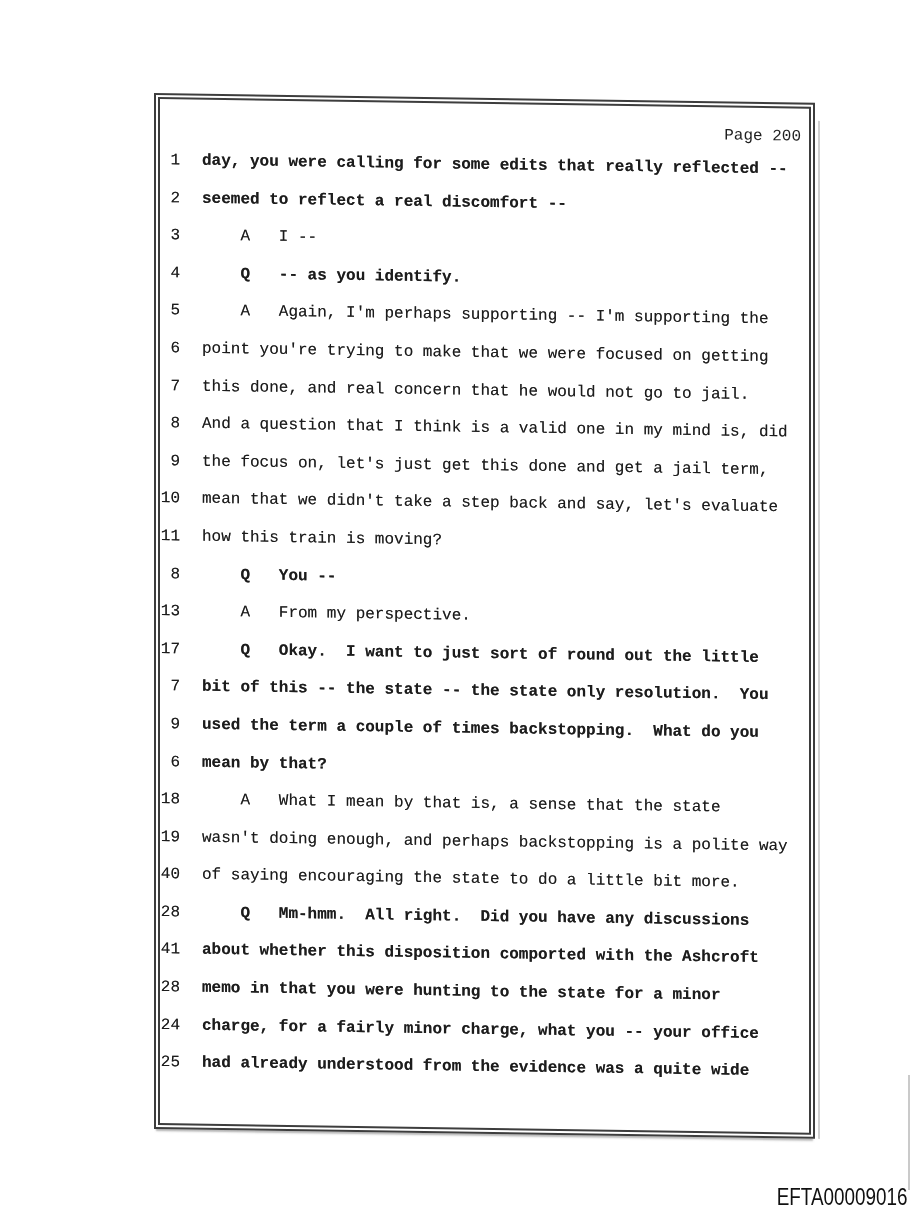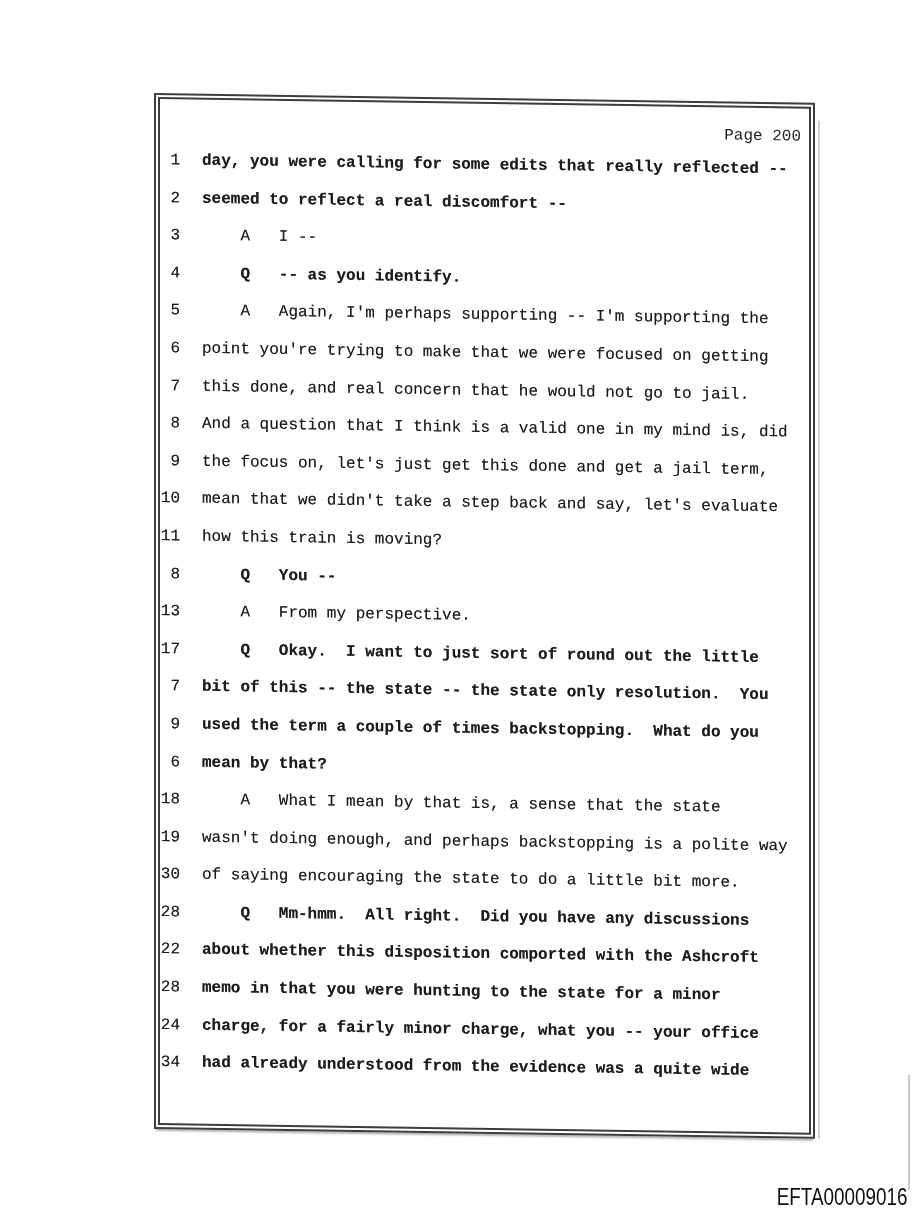--- a/index.html
+++ b/index.html
@@ -112,26 +112,26 @@
       <div class="row"><span class="num">10</span><span class="text">mean that we didn't take a step back and say, let's evaluate</span></div>
       <div class="row"><span class="num">11</span><span class="text">how this train is moving?</span></div>
       <div class="row bold"><span class="num">8</span><span class="text">    Q   You --</span></div>
       <div class="row"><span class="num">13</span><span class="text">    A   From my perspective.</span></div>
       <div class="row bold"><span class="num">17</span><span class="text">    Q   Okay.  I want to just sort of round out the little</span></div>
       <div class="row bold"><span class="num">7</span><span class="text">bit of this -- the state -- the state only resolution.  You</span></div>
       <div class="row bold"><span class="num">9</span><span class="text">used the term a couple of times backstopping.  What do you</span></div>
       <div class="row bold"><span class="num">6</span><span class="text">mean by that?</span></div>
       <div class="row"><span class="num">18</span><span class="text">    A   What I mean by that is, a sense that the state</span></div>
       <div class="row"><span class="num">19</span><span class="text">wasn't doing enough, and perhaps backstopping is a polite way</span></div>
-      <div class="row"><span class="num">30</span><span class="text">of saying encouraging the state to do a little bit more.</span></div>
+      <div class="row"><span class="num">40</span><span class="text">of saying encouraging the state to do a little bit more.</span></div>
       <div class="row bold"><span class="num">28</span><span class="text">    Q   Mm-hmm.  All right.  Did you have any discussions</span></div>
-      <div class="row bold"><span class="num">22</span><span class="text">about whether this disposition comported with the Ashcroft</span></div>
+      <div class="row bold"><span class="num">41</span><span class="text">about whether this disposition comported with the Ashcroft</span></div>
       <div class="row bold"><span class="num">28</span><span class="text">memo in that you were hunting to the state for a minor</span></div>
       <div class="row bold"><span class="num">24</span><span class="text">charge, for a fairly minor charge, what you -- your office</span></div>
-      <div class="row bold"><span class="num">34</span><span class="text">had already understood from the evidence was a quite wide</span></div>
+      <div class="row bold"><span class="num">25</span><span class="text">had already understood from the evidence was a quite wide</span></div>
     </div>
 
   <div class="edge-shadow"></div>
 </div>
 
 <div class="artifact-line"></div>
 
 <div class="bates">EFTA00009016</div>
 
 </body></html>

